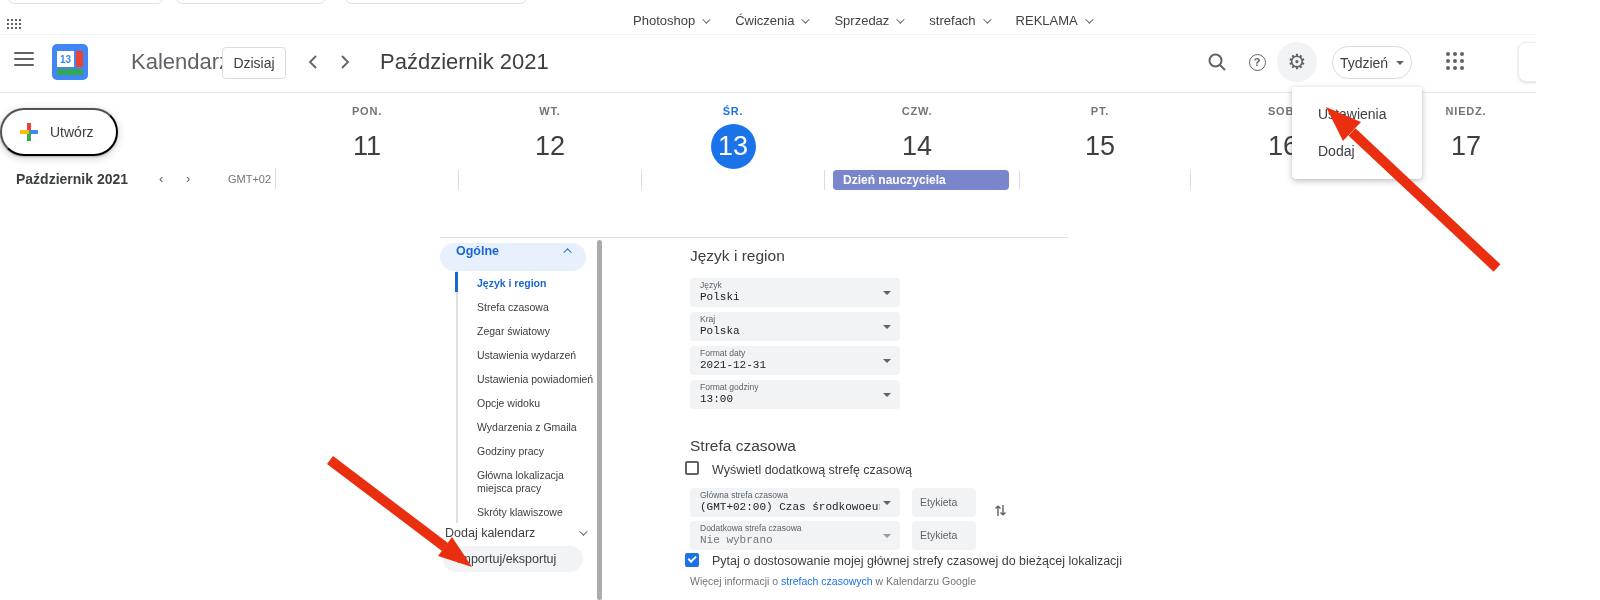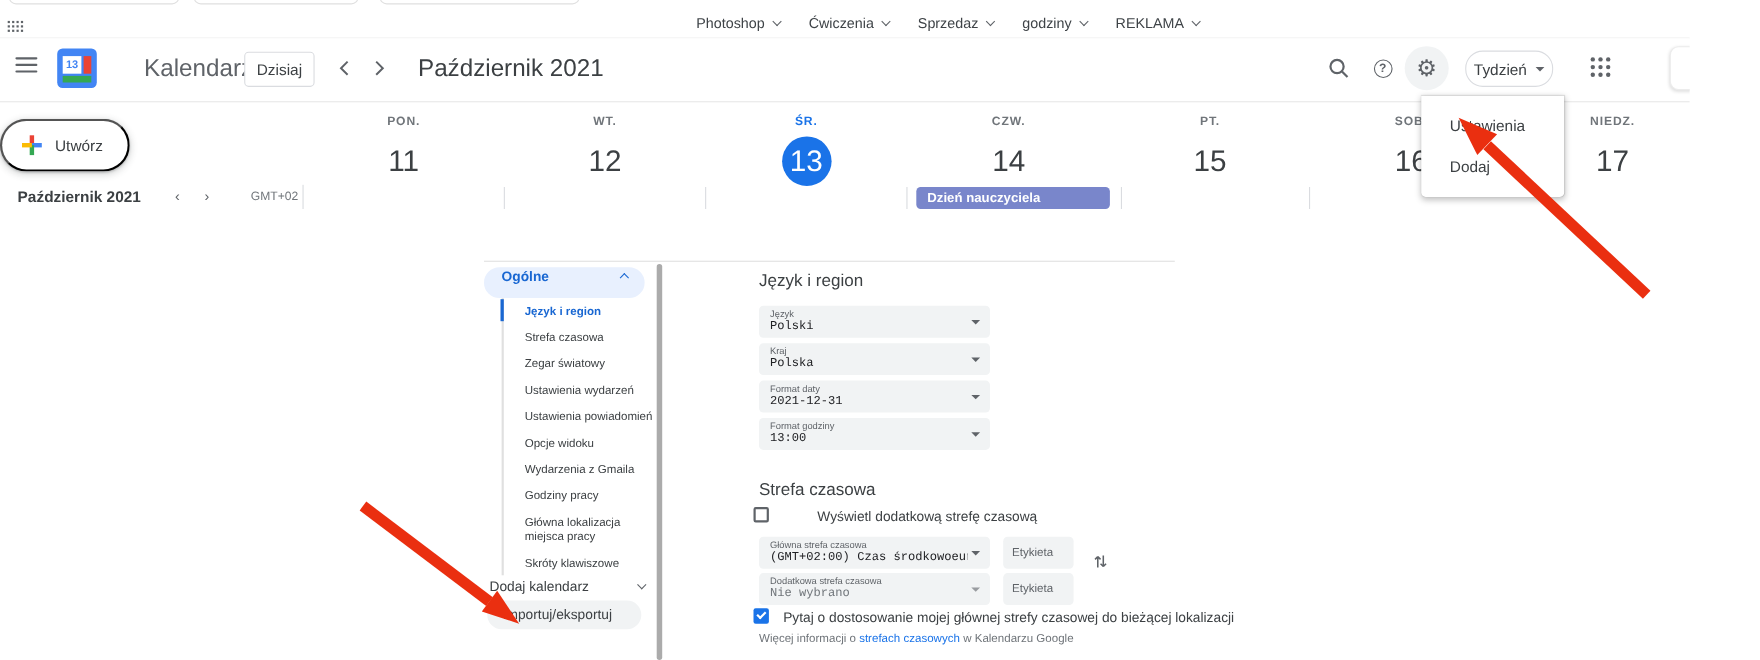--- a/index.html
+++ b/index.html
@@ -130,21 +130,21 @@
         </span>
       <span class="bm-item">
           <span>Ćwiczenia</span>
           <span class="chev down"></span>
         </span>
       <span class="bm-item">
           <span>Sprzedaz</span>
           <span class="chev down"></span>
         </span>
       <span class="bm-item">
-          <span>godziny</span>
+          <span>strefach</span>
           <span class="chev down"></span>
         </span>
       <span class="bm-item">
           <span>REKLAMA</span>
           <span class="chev down"></span>
         </span>
     </div>
   </div>
 
   <div class="app-header"></div>
@@ -313,21 +313,21 @@
   </div>
   <div class="sel-field" style="top:380px;">
     <div class="flabel">Format godziny</div>
     <div class="fvalue">13:00</div>
     <span class="caret-down"></span>
   </div>
 
   <div class="sheading" style="left:690px;top:437px;">Strefa czasowa</div>
 
   <span class="cb unchecked" style="left:685px;top:461px;"></span>
-  <span class="cb-label" style="left:712px;top:463px;margin-left:31px;">Wyświetl dodatkową strefę czasową</span>
+  <span class="cb-label" style="left:712px;top:463px;">Wyświetl dodatkową strefę czasową</span>
 
   <div class="sel-field" style="top:488px;">
     <div class="flabel">Główna strefa czasowa</div>
     <div class="fvalue">(GMT+02:00) Czas środkowoeuropejski - Warsza…</div>
     <span class="caret-down"></span>
   </div>
   <div class="etykieta" style="top:488px;">Etykieta</div>
 
   <div class="abs" style="left:994px;top:502px;">
     <svg width="13" height="17" viewBox="0 0 13 17">

